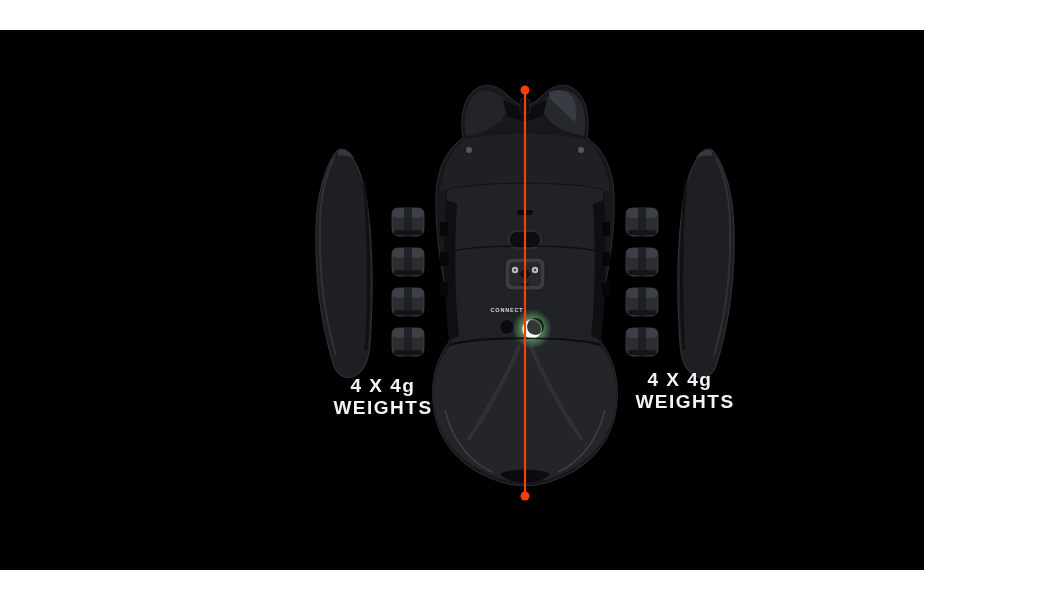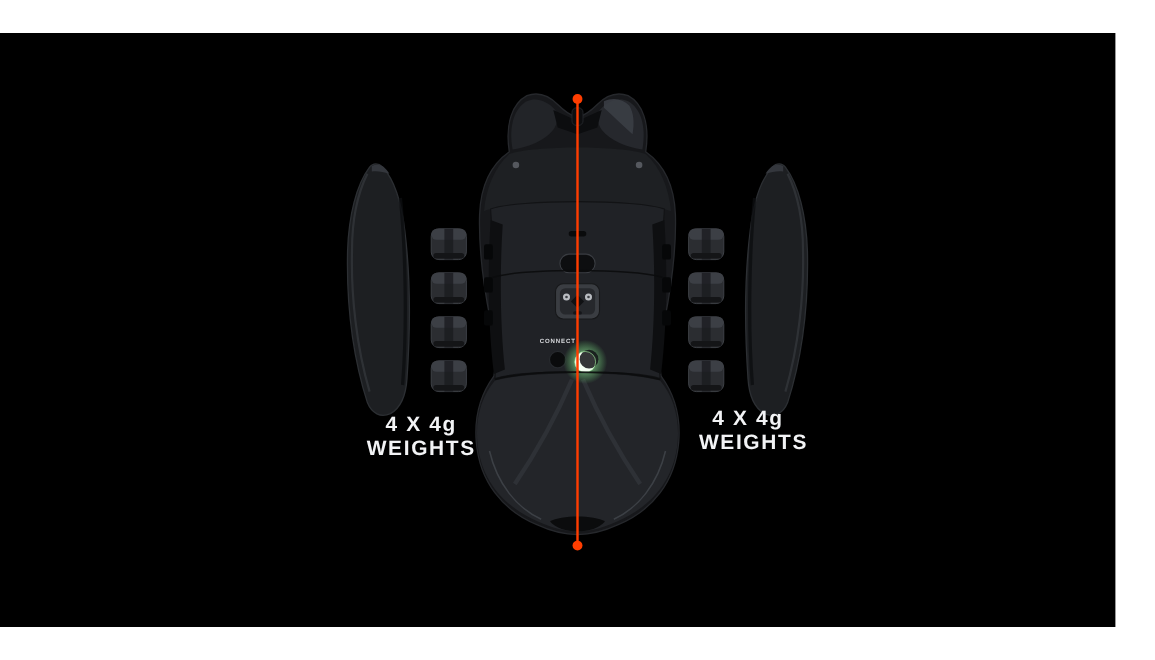--- a/index.html
+++ b/index.html
@@ -1,16 +1,16 @@
 <!DOCTYPE html>
 <html><head>
 <meta charset="utf-8">
 <style>
   html,body{margin:0;padding:0;background:#ffffff;}
-  .canvas{position:relative;width:1014px;height:600px;overflow:hidden;background:#ffffff;
+  .canvas{position:relative;width:924px;height:600px;overflow:hidden;background:#ffffff;
           font-family:"Liberation Sans",sans-serif;}
   .band{position:absolute;left:0;top:30px;width:1050px;height:540px;background:#000000;}
   svg.scene{position:absolute;left:0;top:0;width:1050px;height:600px;}
   .label{font-family:"Liberation Sans",sans-serif;font-weight:700;font-size:19px;
          letter-spacing:1.5px;fill:#f2f3f5;}
   .tinylabel{font-family:"Liberation Sans",sans-serif;font-weight:700;font-size:5.5px;
          letter-spacing:0.8px;fill:#d8dadd;}
 </style>
 </head>
 <body>

